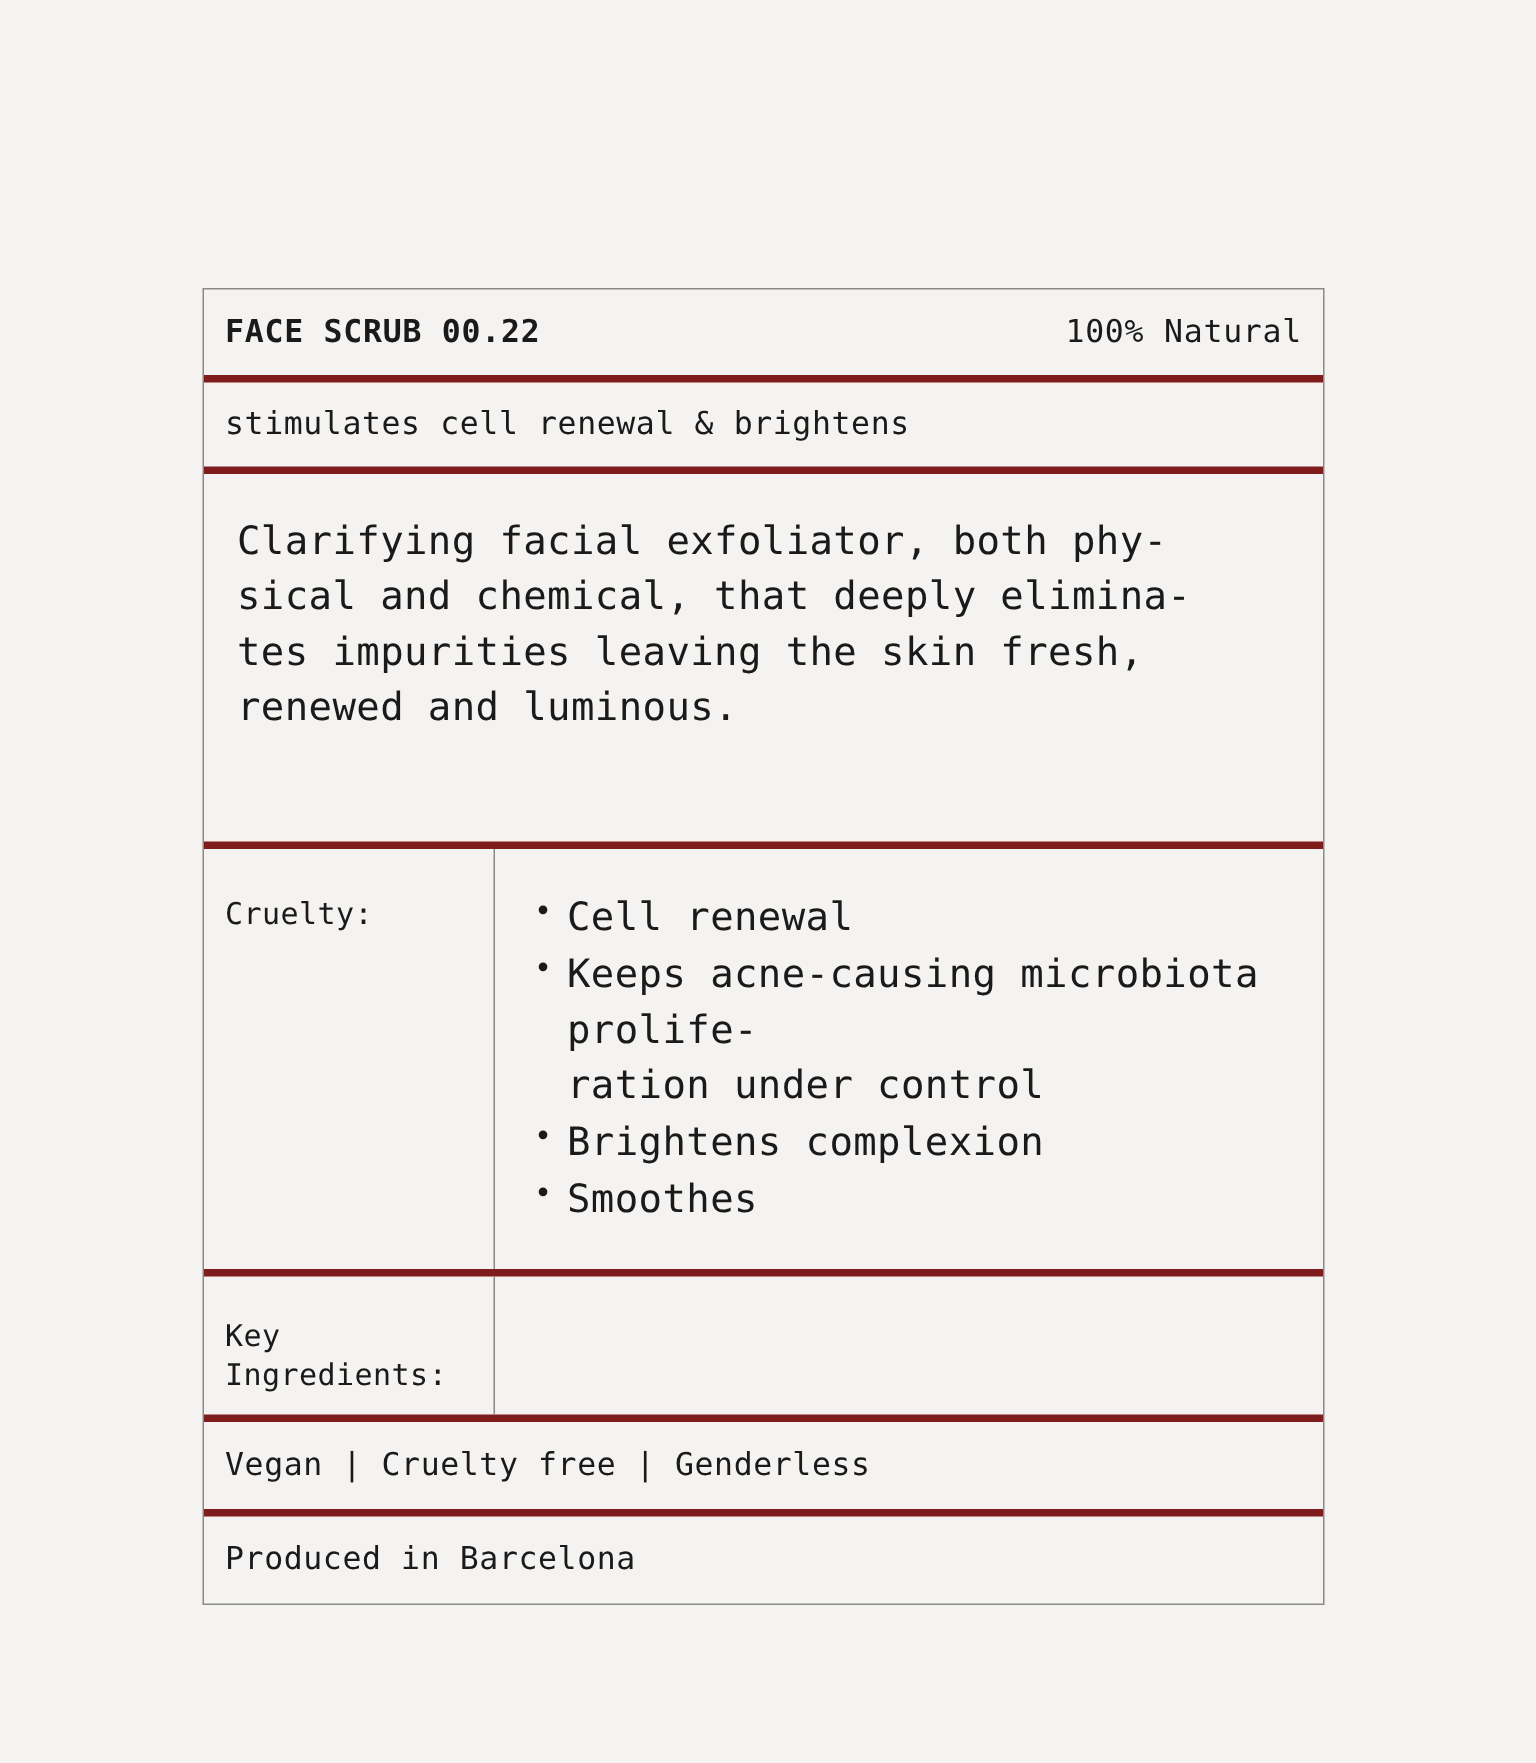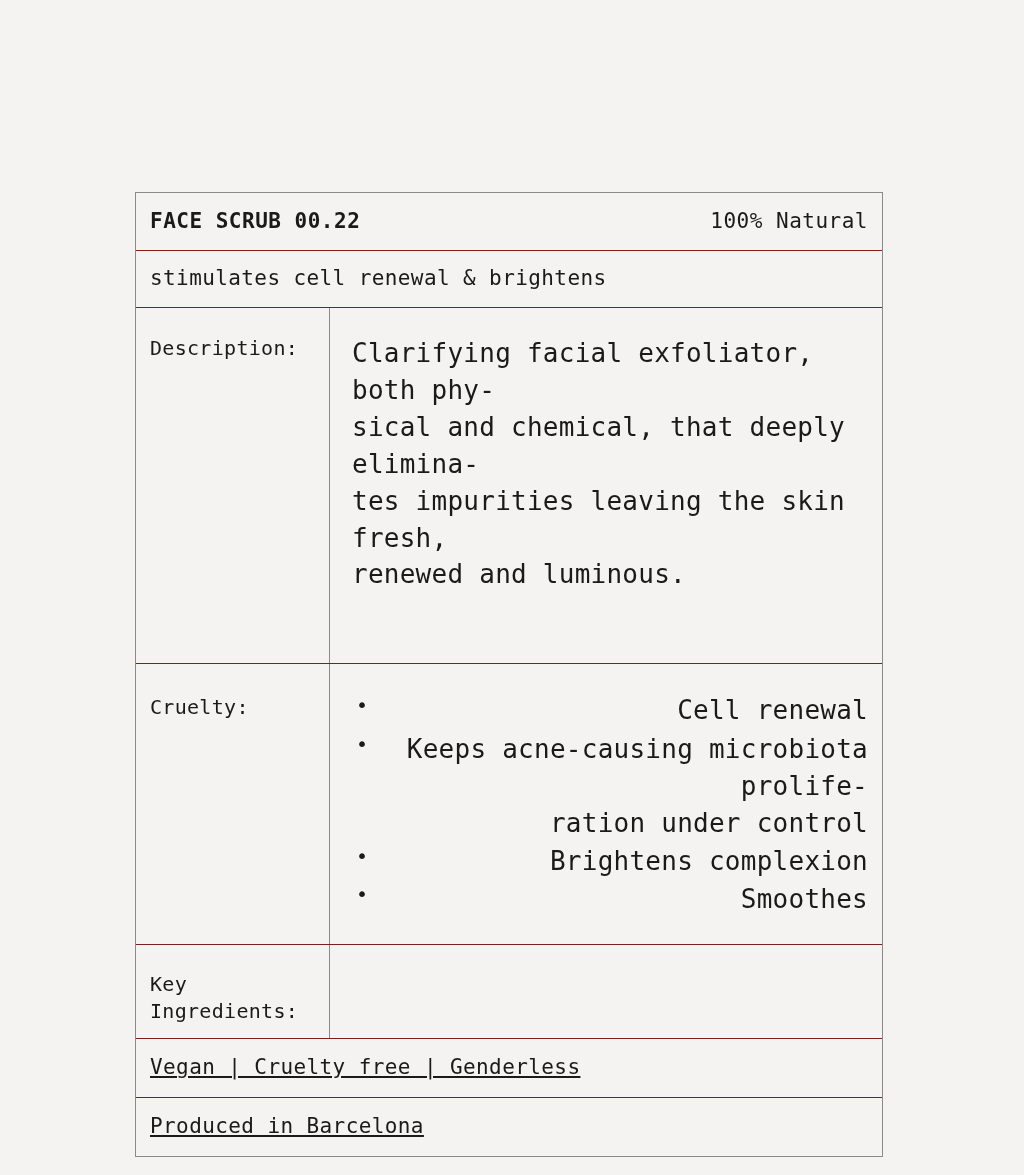--- a/index.html
+++ b/index.html
@@ -21,21 +21,21 @@
     left: 135px;
     top: 192px;
     width: 748px;
     background: #f4f3f1;
     border: 1px solid #8a8a8a;
     box-sizing: border-box;
   }
 
   .row {
     display: flex;
-    border-bottom: 1px solid #7f1d1d;
+    border-bottom: 5px solid #7f1d1d;
     box-sizing: border-box;
   }
   .row:last-child {
     border-bottom: none;
   }
 
   
   .row-header {
     align-items: center;
     padding: 16px 14px 17px 14px;
@@ -98,21 +98,20 @@
   .bullets {
     list-style: none;
     margin: 0;
     padding: 0;
   }
   .bullets li {
     position: relative;
     padding-left: 26px;
     margin: 0 0 0 0;
     line-height: 1.43;
-    text-align: right;
   }
   .bullets li + li {
     margin-top: 1px;
   }
   .bullets li::before {
     content: "\2022";
     position: absolute;
     left: 4px;
     top: -1px;
     font-size: 20px;
@@ -123,39 +122,37 @@
   .ingredients-row .cell-label { padding-top: 26px; }
   .ingredients-row .cell-body { padding-top: 26px; padding-bottom: 24px; }
 
   
   .row-footer {
     padding: 16px 14px 18px 14px;
   }
   .footer-text {
     font-size: 21px;
     letter-spacing: 0.4px;
-    text-decoration: underline;
   }
 </style>
 </head>
 <body>
 
 <div class="sheet">
 
   <div class="row row-header">
     <div class="title">FACE SCRUB 00.22</div>
     <div class="badge">100% Natural</div>
   </div>
 
   <div class="row row-tagline">
     <div class="tagline">stimulates cell renewal &amp; brightens</div>
   </div>
 
   <div class="row row-split desc-row">
-    <div class="cell-label">Description:</div>
     <div class="cell-body">
       <p class="desc-text" style="white-space: pre-line;">Clarifying facial exfoliator, both phy-
 sical and chemical, that deeply elimina-
 tes impurities leaving the skin fresh,
 renewed and luminous.</p>
     </div>
   </div>
 
   <div class="row row-split benefits-row">
     <div class="cell-label">Cruelty:</div>

